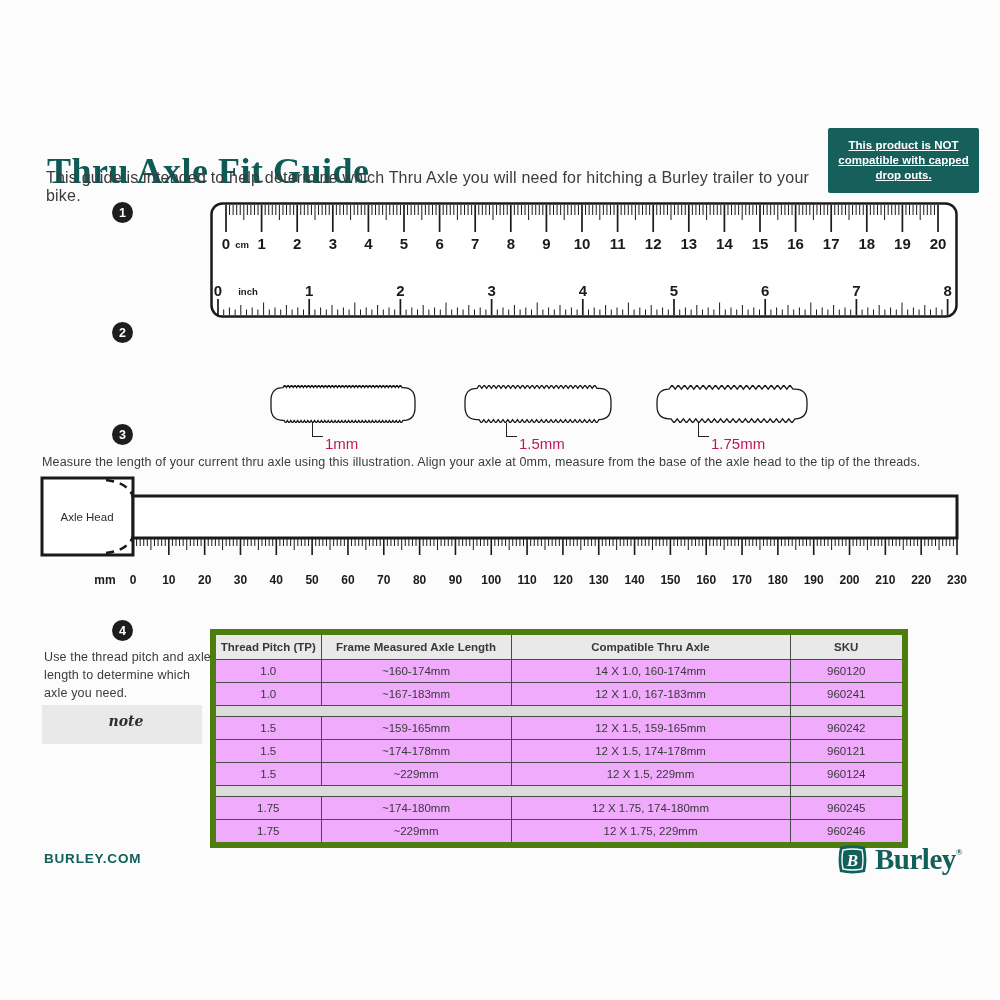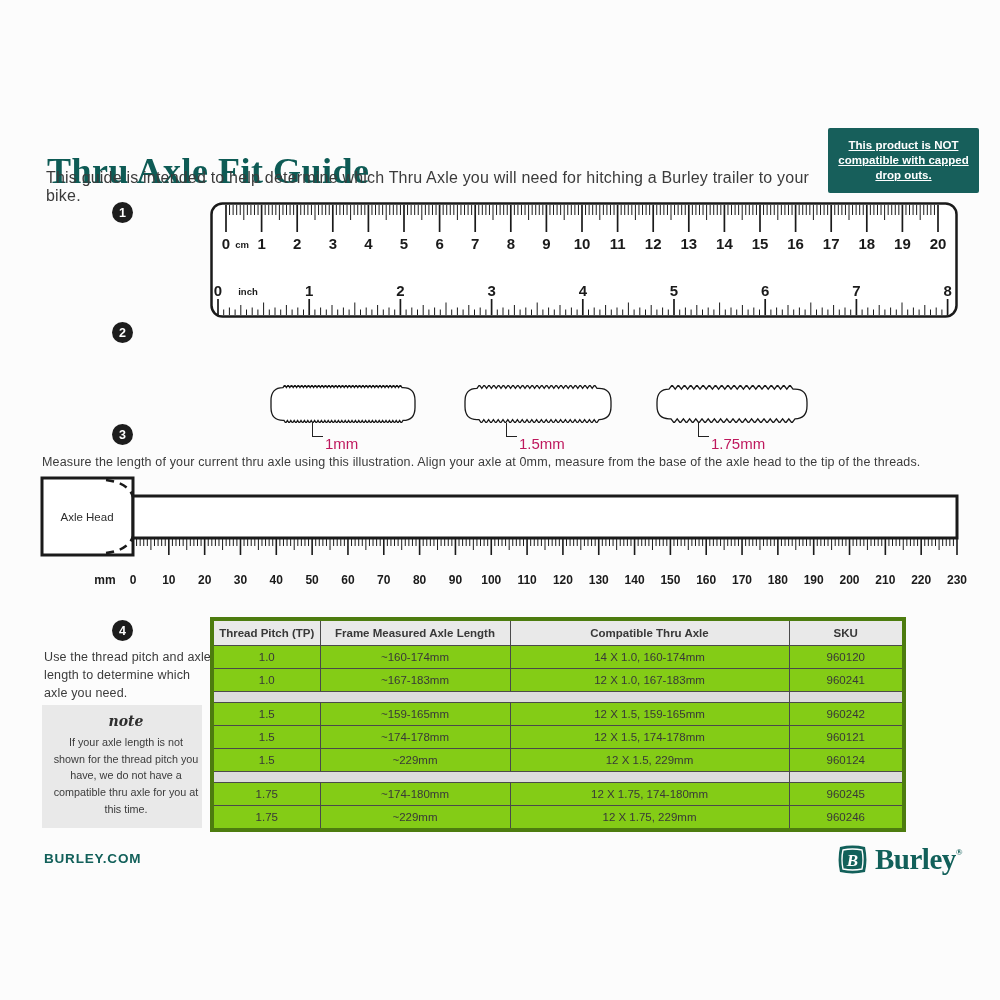--- a/index.html
+++ b/index.html
@@ -33,21 +33,21 @@
   .note-box{
     background:#e9e9e9;text-align:center;padding:8px 2px 10px 10px;box-sizing:border-box;
   }
   .note-title{
     font-family:"DejaVu Serif",serif;font-style:italic;font-weight:bold;
     font-size:14px;color:#2e2e2e;margin-bottom:5px;
   }
   .note-text{font-size:10.8px;line-height:1.55;color:#3b3b3b;}
   table.fit-table{
     border-collapse:collapse;table-layout:fixed;width:692px;
-    border:4px solid #4d7c0f;background:#84cc16;
+    border:6px solid #4d7c0f;background:#f0abfc;margin-top:12px;
   }
   table.fit-table th,table.fit-table td{
     border:1px solid #4a4a4a;text-align:center;vertical-align:middle;
     font-size:11.5px;color:#383838;padding:0 4px;height:22px;overflow:hidden;
   }
   table.fit-table th{background:#e9e9e9;font-weight:bold;height:24px;}
   table.fit-table tr.spacer td{height:10px;background:#dcdcdc;padding:0;}
   .footer-site{font-size:13.5px;font-weight:bold;color:#12605a;letter-spacing:.8px;}
   .brand-word{
     font-family:"Liberation Serif",serif;font-weight:bold;font-size:29px;
@@ -714,21 +714,20 @@
       <text x="891.1739130434784" y="114" text-anchor="middle" fill="#1a1a1a" font-size="12" font-weight="600">220</text>
       <text x="927" y="114" text-anchor="middle" fill="#1a1a1a" font-size="12" font-weight="600">230</text>
       <text x="75" y="114" text-anchor="middle" fill="#1a1a1a" font-size="12" font-weight="bold">mm</text>
     </svg>
 
   <div class="abs step-circle" style="left:112px;top:620px;">4</div>
   <div class="abs step-text" style="left:44px;top:648px;width:172px;">Use the thread pitch and axle length to determine which axle you need.</div>
 
   <div class="abs note-box" style="left:42px;top:705px;width:160px;">
     <div class="note-title">note</div>
-    <div class="note-text">If your axle length is not shown for the thread pitch you have, we do not have a compatible thru axle for you at this time.</div>
   </div>
 
   <table class="fit-table abs" id="fit-table" style="left:210px;top:617px;">
     <colgroup>
       <col style="width:108px">
         <col style="width:190px">
         <col style="width:279px">
         <col style="width:115px">
     </colgroup>
     <thead>

